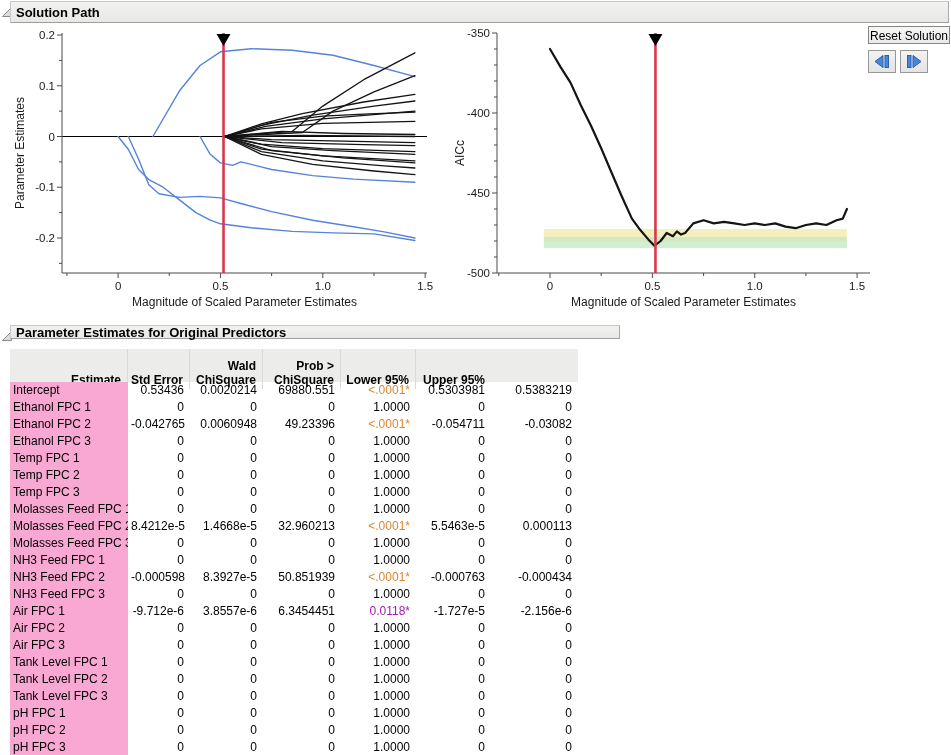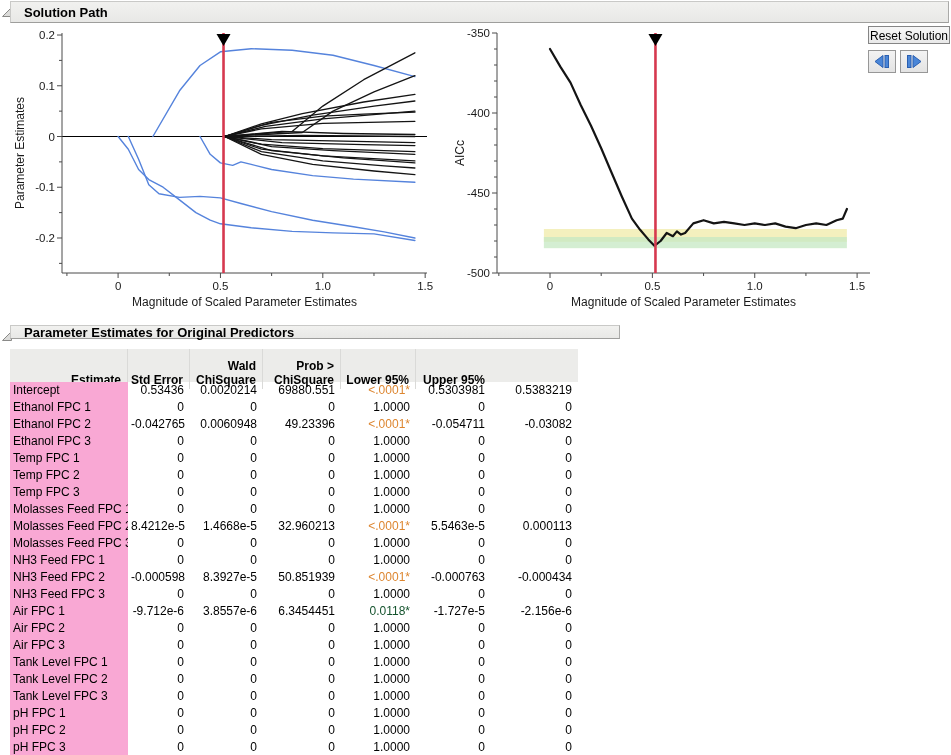--- a/index.html
+++ b/index.html
@@ -6,21 +6,21 @@
   body{
     width:951px;height:755px;position:relative;background:#ffffff;overflow:hidden;
     font-family:"Liberation Sans","DejaVu Sans",sans-serif;color:#000;
   }
   .outline-bar{
     position:absolute;box-sizing:border-box;
     background:linear-gradient(#f1f1ef,#e8e8e6);
     border:1px solid #c9c9c7;border-bottom-color:#9e9e9c;border-right-color:#aaaaa8;
     display:flex;align-items:center;padding-left:5px;
   }
-  .outline-title{font-weight:bold;font-size:13px;white-space:nowrap;margin-left:8px;}
+  .outline-title{font-weight:bold;font-size:13px;white-space:nowrap;}
   .disclosure{position:absolute;width:12px;height:12px;}
   svg.chart{position:absolute;}
   .btn-reset{
     position:absolute;left:868px;top:26px;width:82px;height:18px;box-sizing:border-box;
     background:linear-gradient(#f7f7f7,#e9e9e9);border:1px solid #858585;
     font-size:12px;font-family:inherit;text-align:center;line-height:18px;padding:0;cursor:default;
   }
   .btn-step{
     position:absolute;top:50px;width:28px;height:23px;box-sizing:border-box;
     background:linear-gradient(#f3f3f3,#e3e3e3);border:1px solid #979797;
@@ -29,21 +29,21 @@
   #estimates-table{position:absolute;left:10px;top:349px;width:568px;font-size:12px;}
   .t-header{display:grid;grid-template-columns:118px 62px 73px 78px 75px 75px 87px;background:#ececea;height:33px;}
   .h-cell{box-sizing:border-box;border-right:1px solid #dadad8;display:flex;flex-direction:column;justify-content:flex-end;padding:10px 6px 2px 3px;font-weight:bold;line-height:14px;white-space:nowrap;}
   .h-cell:last-child{border-right:none;}
   .h-cell.num{text-align:right;}
   .t-row{display:grid;grid-template-columns:118px 62px 73px 78px 75px 75px 87px;height:17px;line-height:17px;}
   .cell{box-sizing:border-box;padding:0 6px 0 3px;white-space:nowrap;overflow:hidden;}
   .cell.term{background:#f9a8d4;}
   .cell.num{text-align:right;}
   .sig-orange{color:#dd8630;}
-  .sig-red{color:#14532d;}
+  .sig-red{color:#a21caf;}
 </style>
 </head>
 <body>
 
 <svg class="disclosure" style="left:1px;top:6px;" viewBox="0 0 12 12">
   <polygon points="1.5,10.5 10.5,1.5 10.5,10.5" fill="#dcdcda" stroke="#8a8a88" stroke-width="1"></polygon>
 </svg>
 <div class="outline-bar" style="left:10px;top:1px;width:939px;height:22px;">
   <span class="outline-title">Solution Path</span>
 </div>

